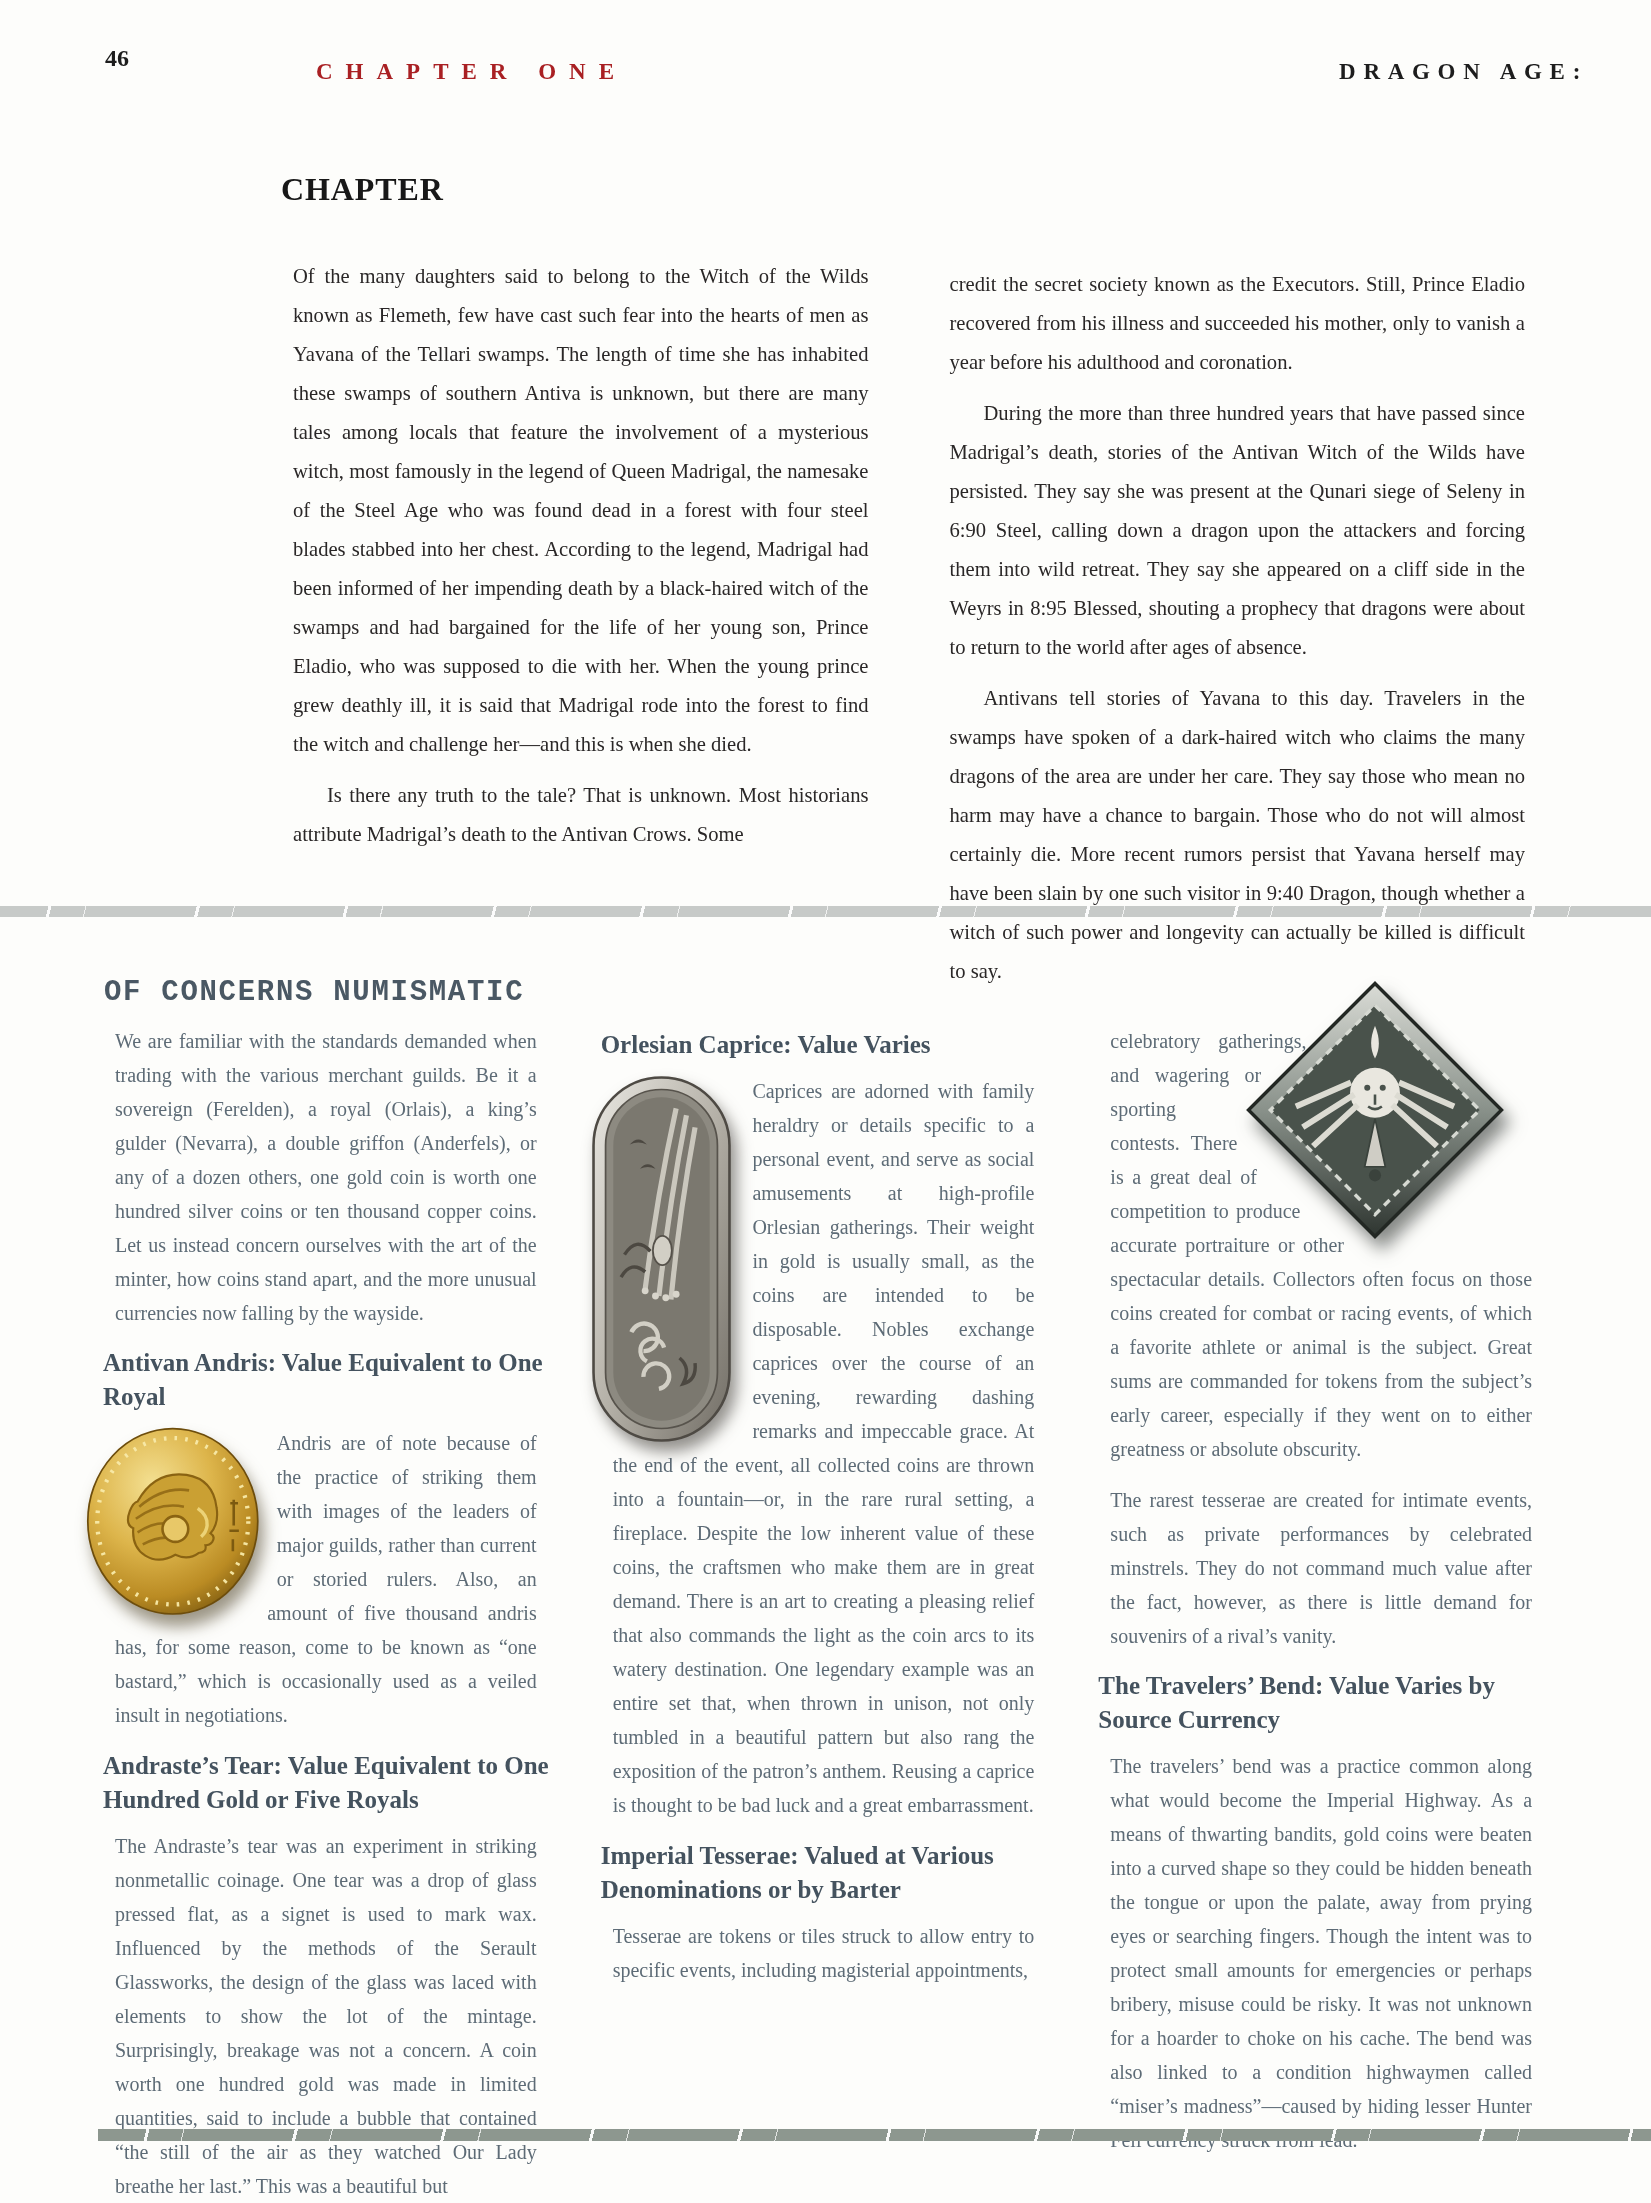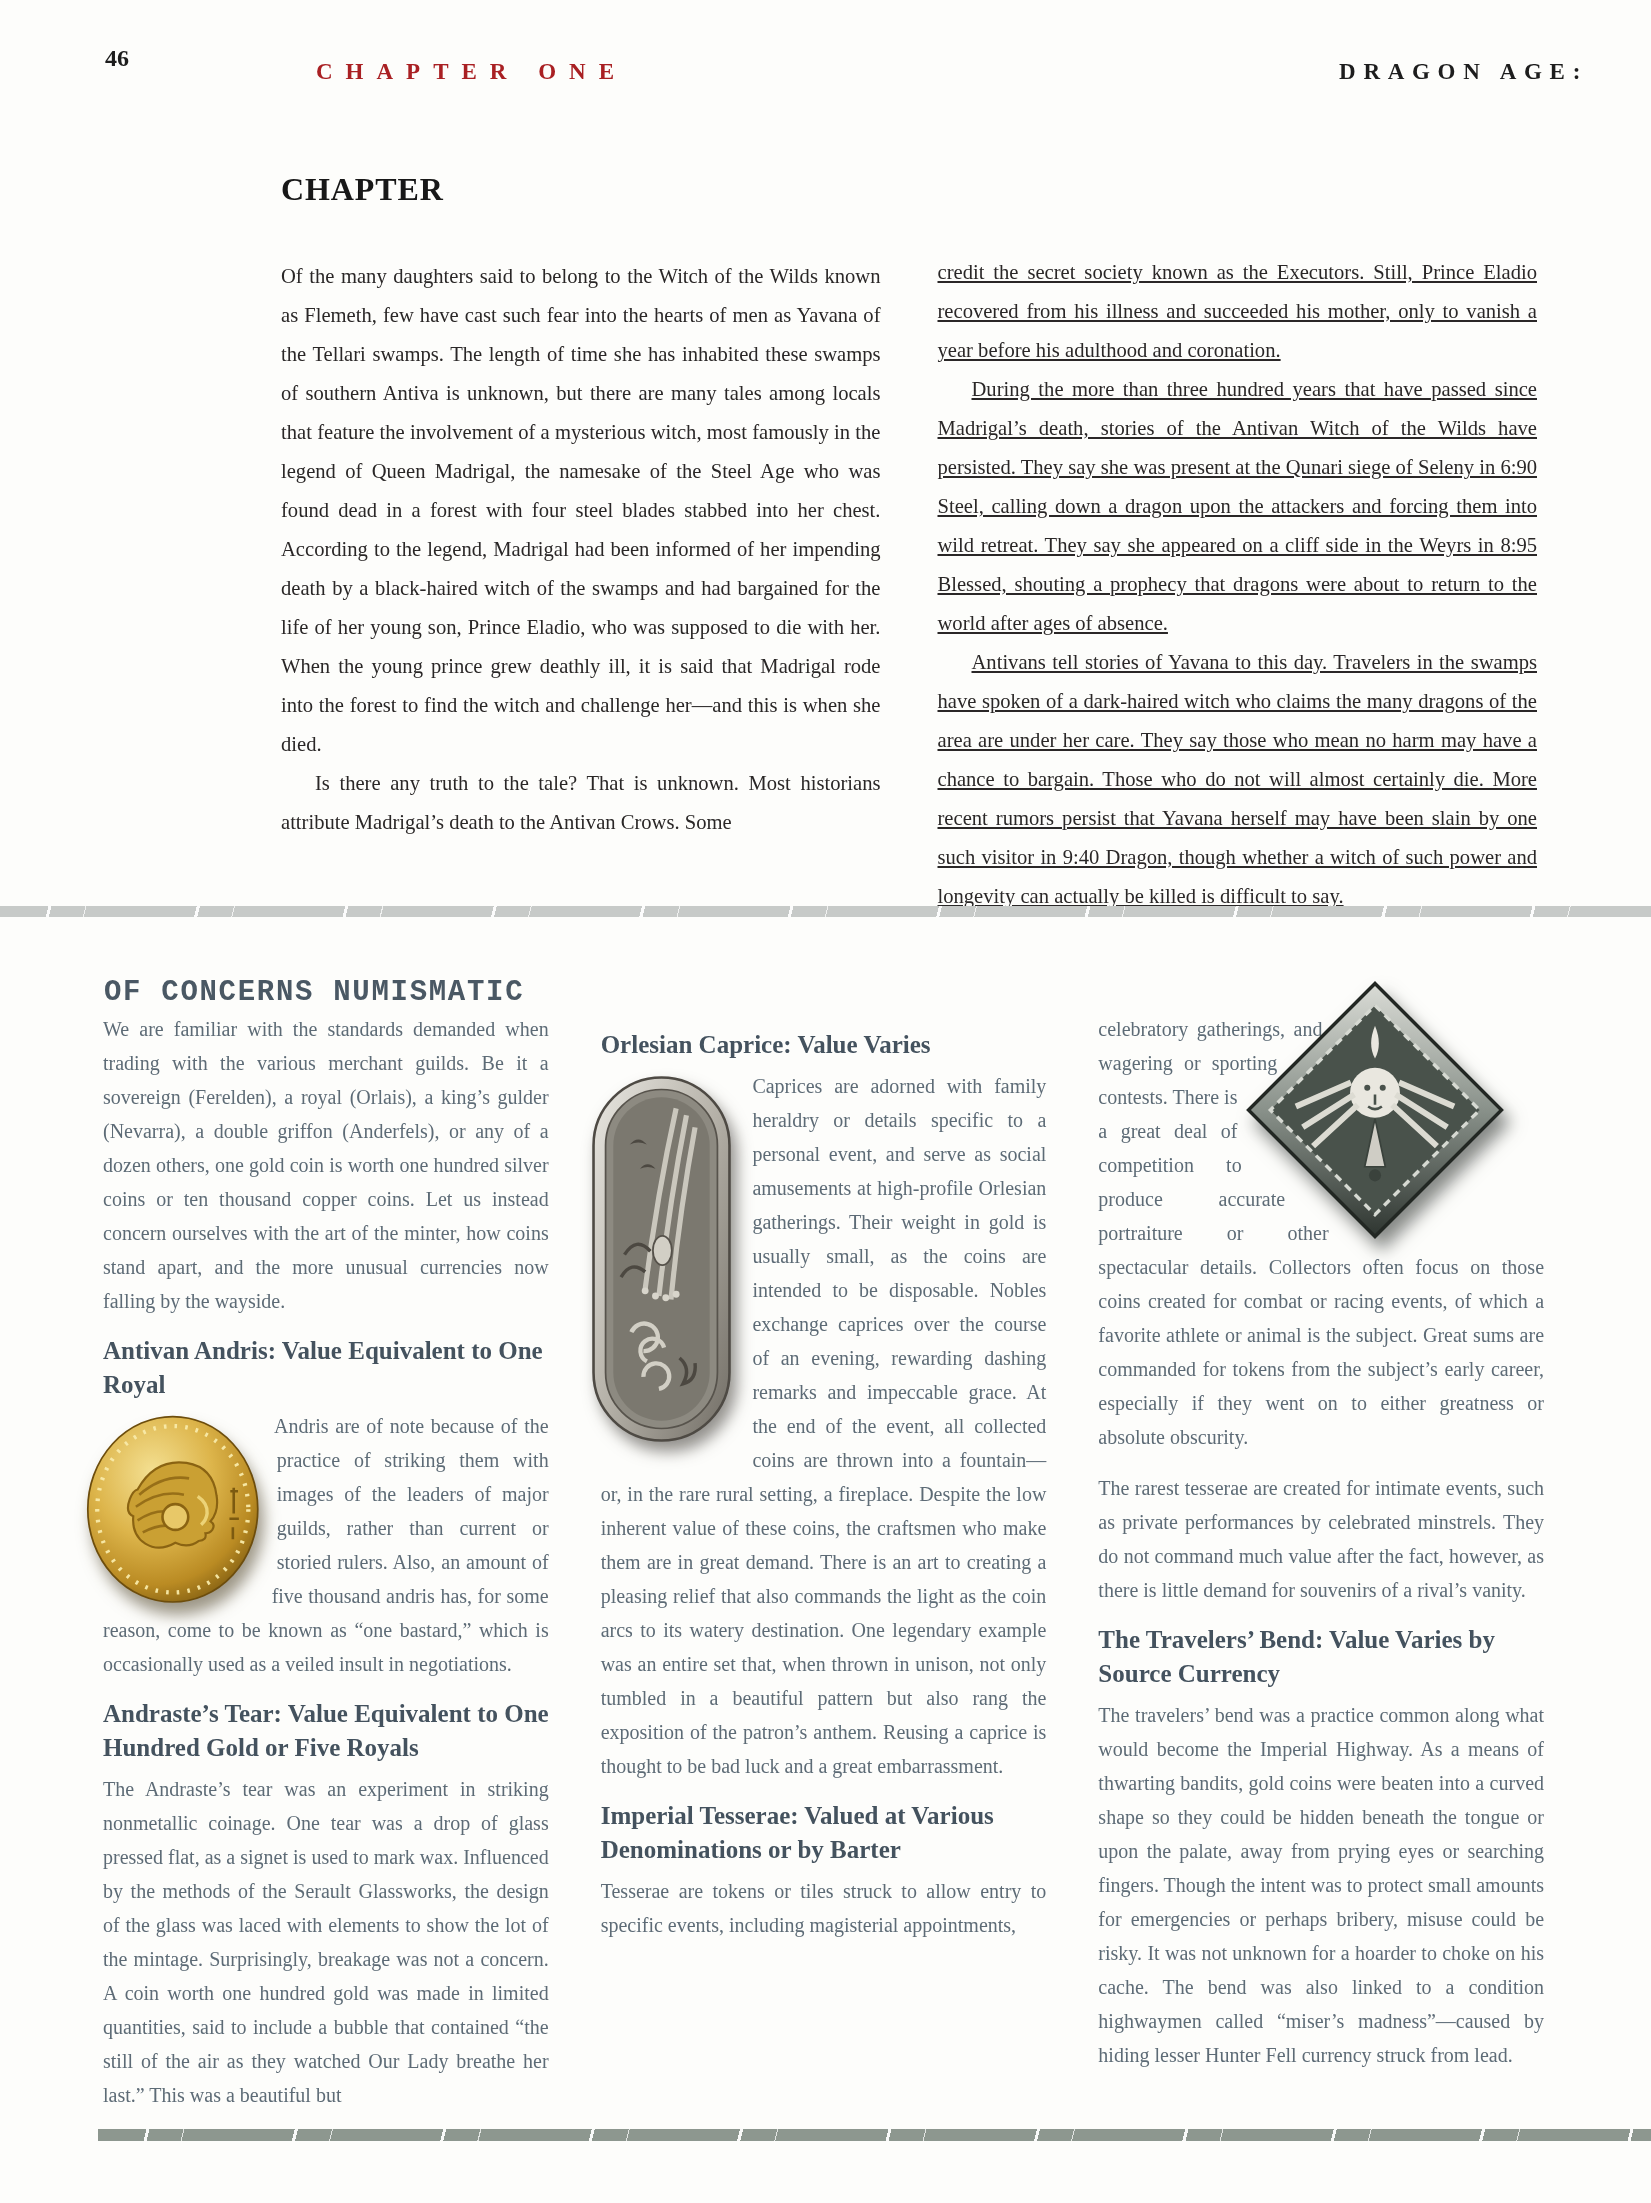--- a/index.html
+++ b/index.html
@@ -12,22 +12,22 @@
   }
   
   .page-num{position:absolute;top:45px;left:105px;font-size:24px;font-weight:bold;color:#1d1d1d;}
   .chapter{position:absolute;top:59px;left:284px;font-size:23px;font-weight:bold;letter-spacing:13px;color:#a92023;margin-left:32px;}
   .brand{position:absolute;top:59px;right:64px;font-size:23px;font-weight:bold;letter-spacing:7.7px;color:#1d1d1d;}
 
   
   .article{position:absolute;top:170px;left:281px;width:1256px;display:flex;gap:57px;}
   .article .acol{width:600px;font-size:20.6px;line-height:39px;color:#2a2727;text-align:justify;}
   .article h1{font-size:32px;font-weight:bold;letter-spacing:0.9px;color:#181818;margin:0 0 48px 0;}
-  .article .acol-right{padding-top:83px;text-decoration:underline;}
-  p{margin:0;}
+  .article .acol-right{padding-top:83px;}
+  p{margin:12px;}
   p.indent{text-indent:34px;}
 
   
   .bar{position:absolute;overflow:hidden;}
   .bar-top{top:906px;left:0;width:1652px;height:11.2px;background:#c7cac8;}
   .bar-bottom{top:2129px;left:98px;width:1554px;height:12px;background:#8d978f;}
   .bar::after{
     content:"";position:absolute;inset:0;
     background:repeating-linear-gradient(104deg,
       transparent 0 47px, rgba(255,255,255,.95) 47px 50px,

